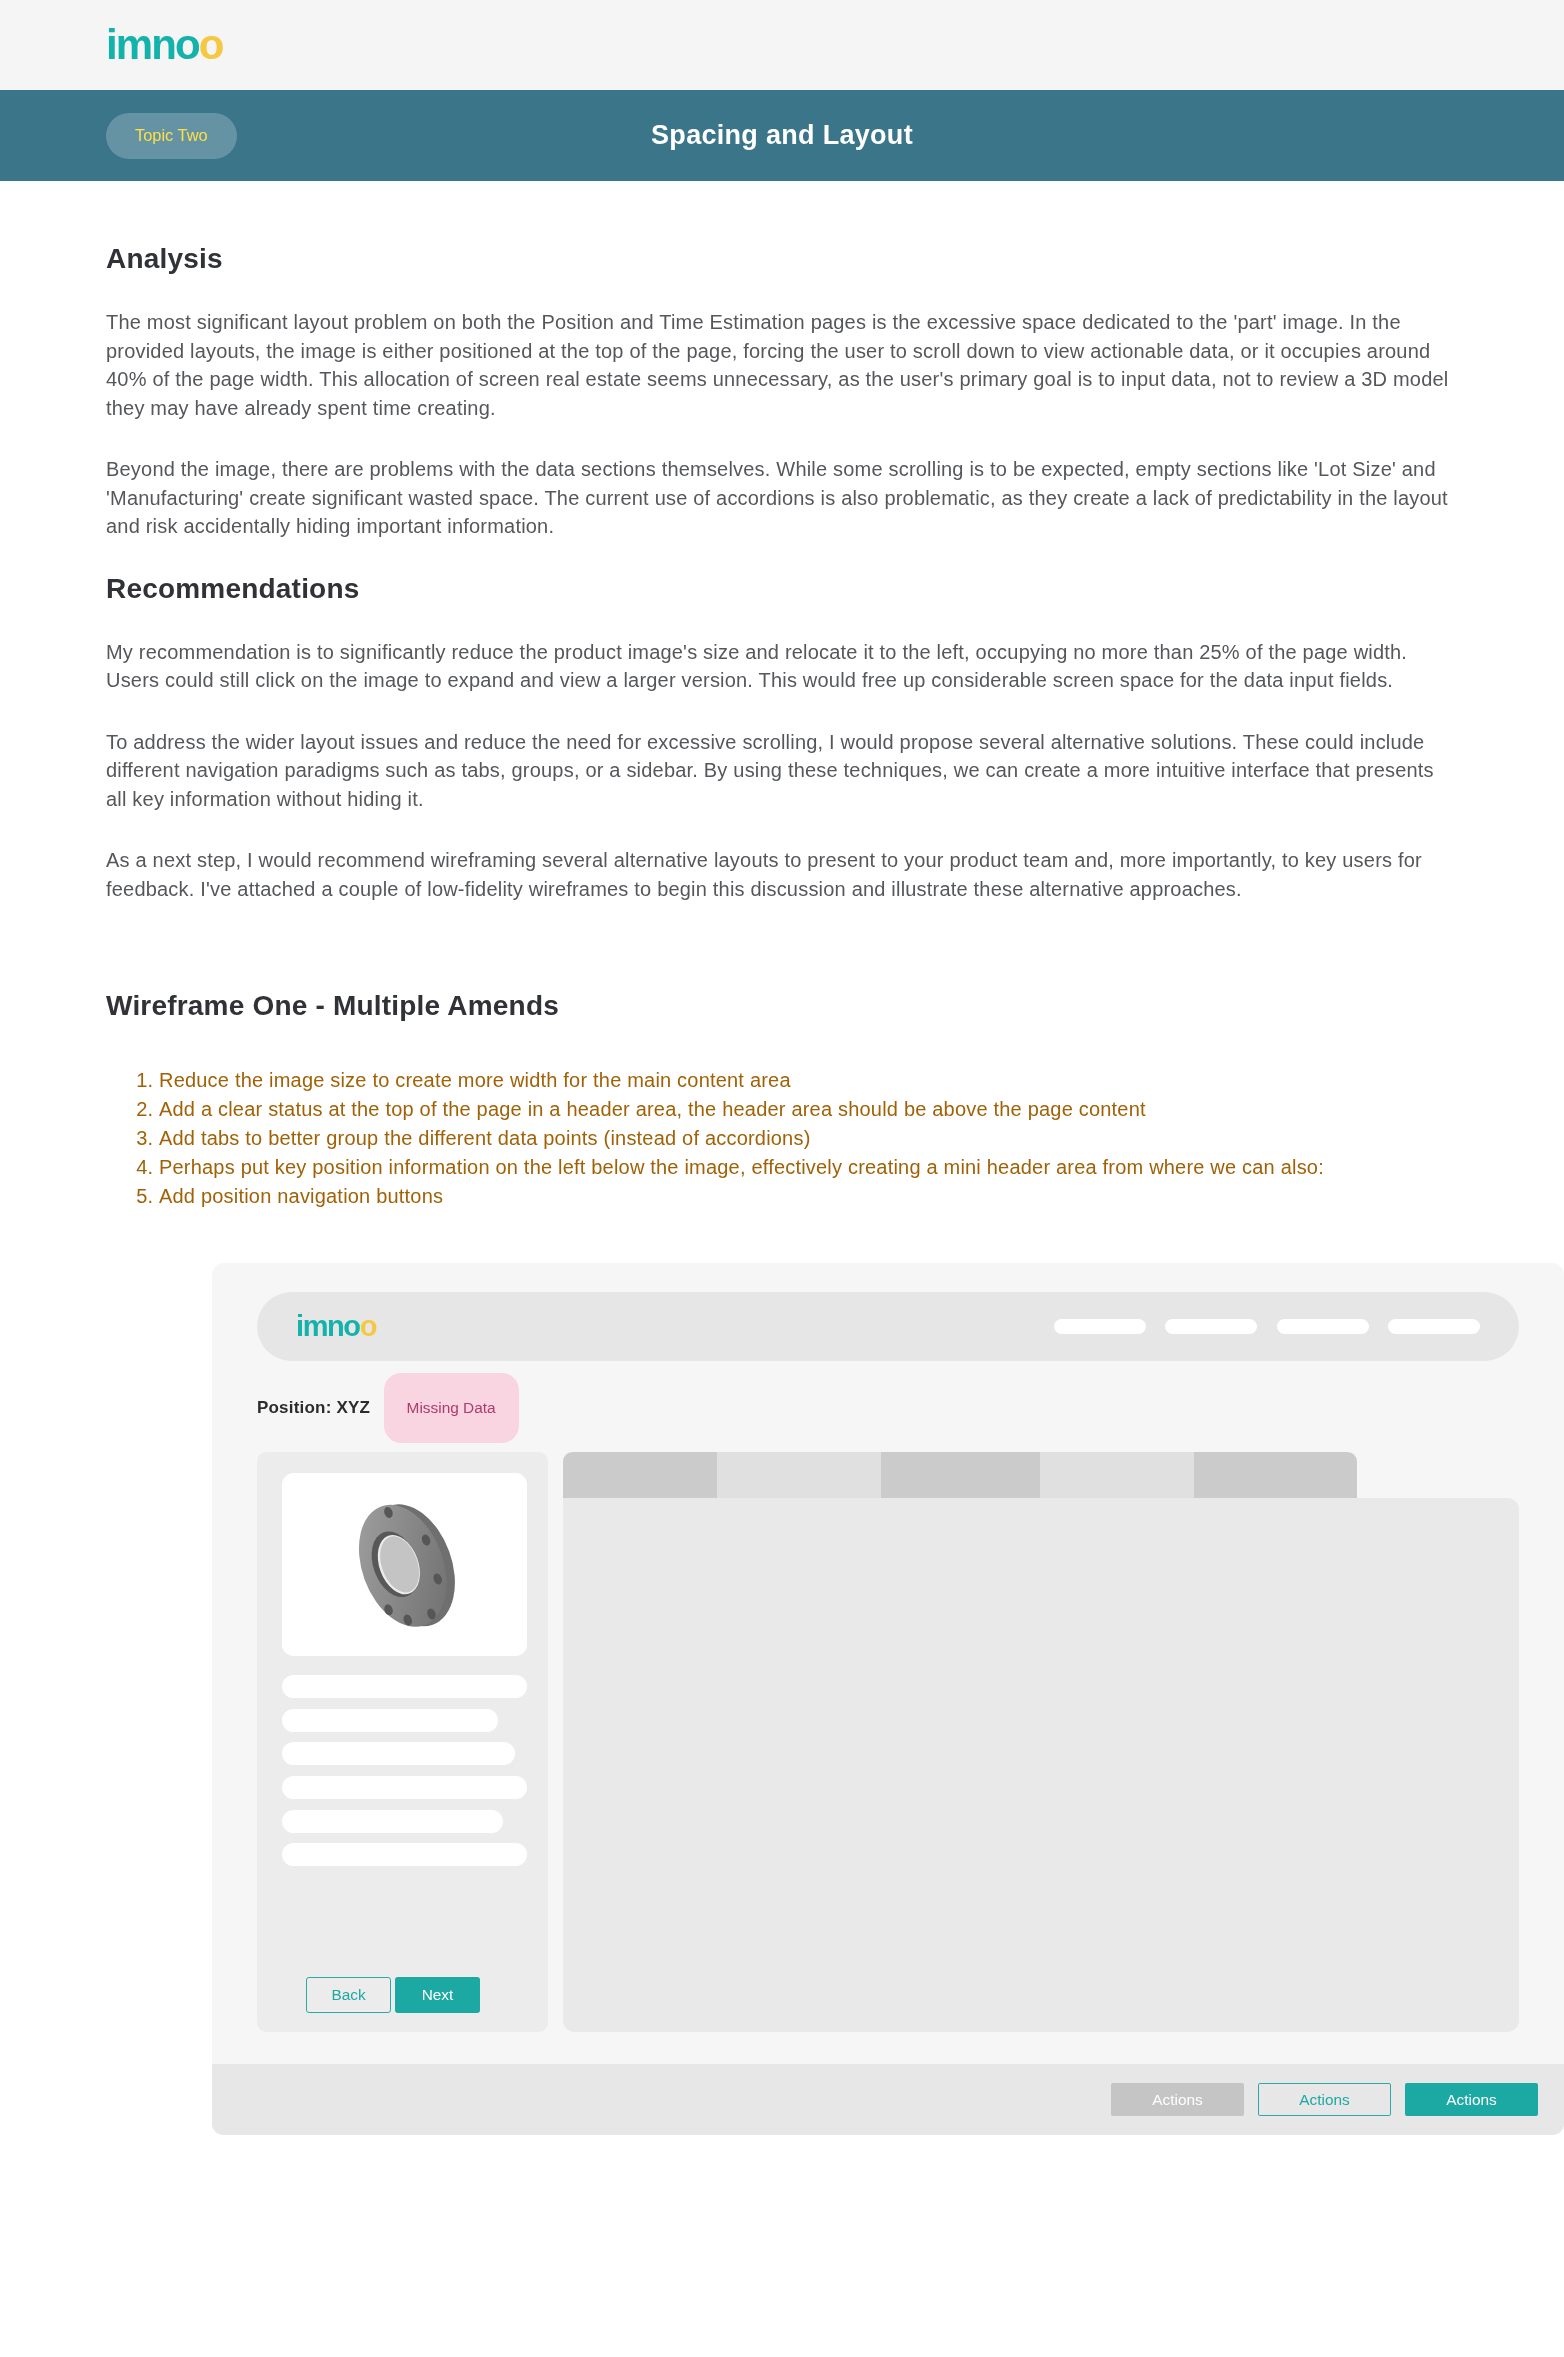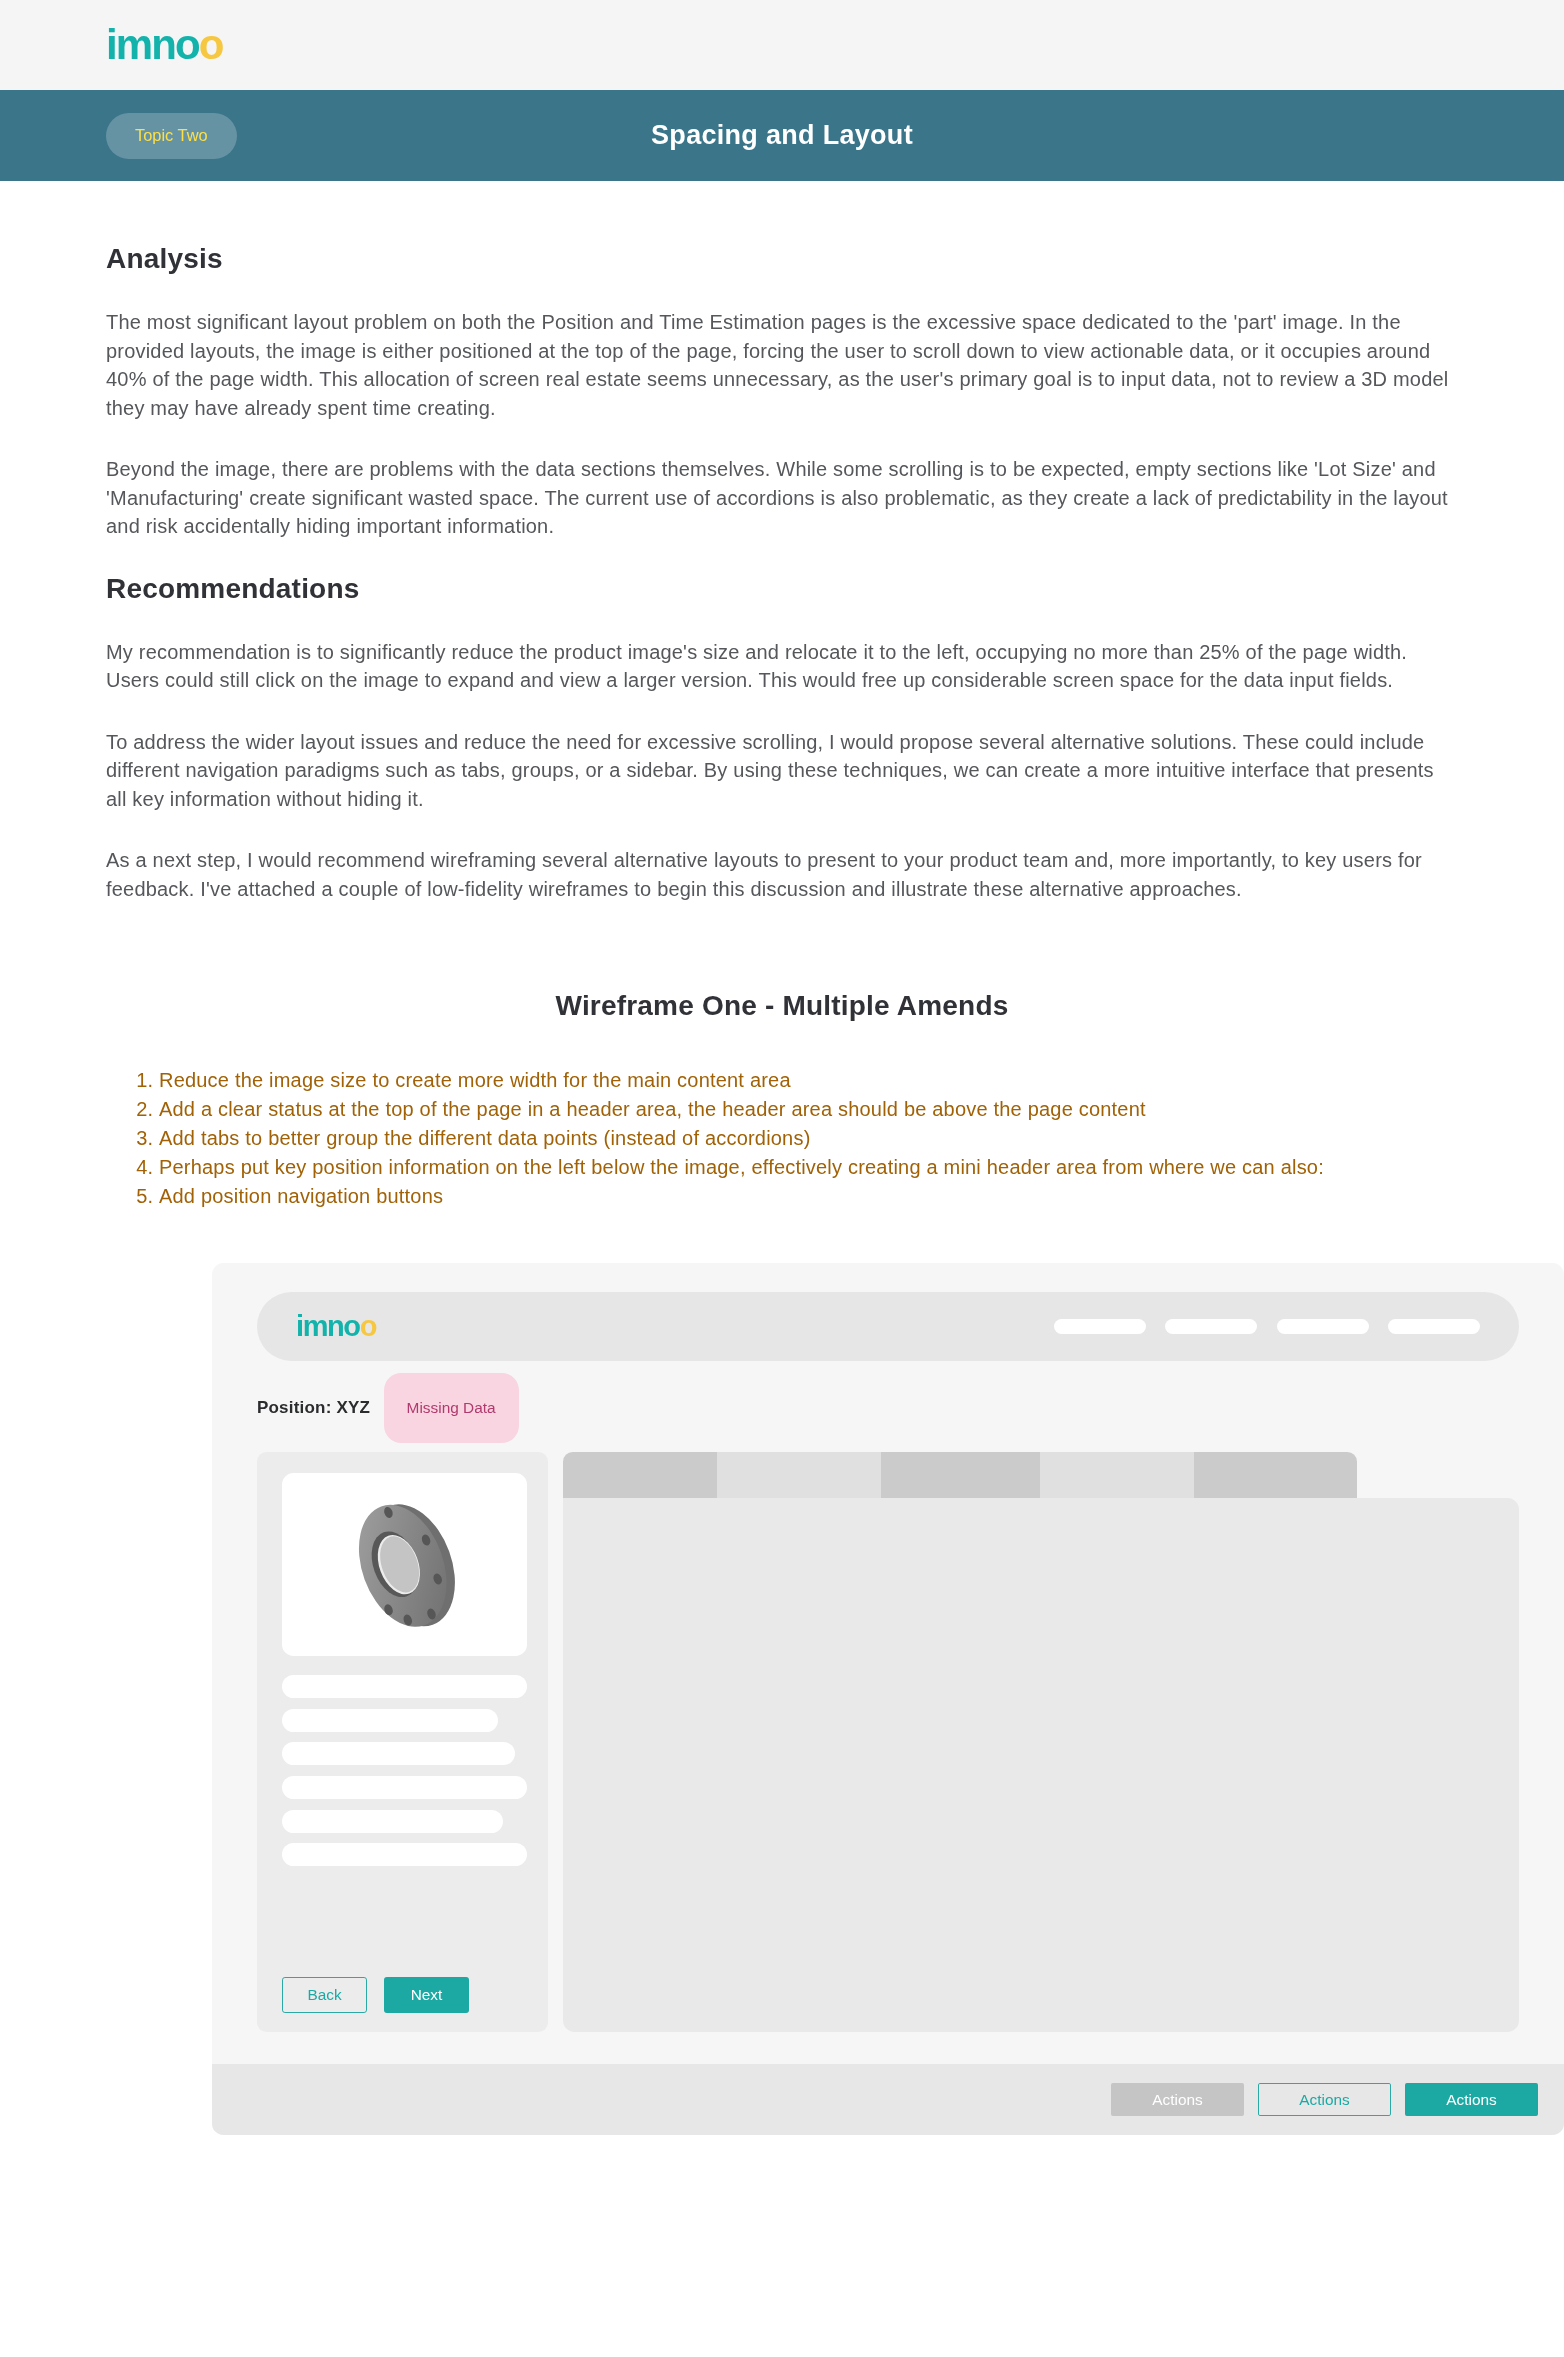--- a/index.html
+++ b/index.html
@@ -13,21 +13,21 @@
 
   .banner { height:91px; background:#3a758a; position:relative; display:flex; align-items:center; padding:0 106px; }
   .topic-pill { background:rgba(255,255,255,0.22); color:#fde047; font-size:16.4px; padding:13.5px 29px; border-radius:27px; }
   .banner-title { position:absolute; left:0; right:0; text-align:center; color:#ffffff; font-size:27px; font-weight:700; letter-spacing:0.3px; }
 
   
   .content { margin:0 106px; }
   h2.sec { color:#313237; font-size:28px; font-weight:700; letter-spacing:0.2px; }
   .h-analysis { margin-top:62px; }
   .h-reco { margin-top:32px; }
-  .h-wire { margin-top:87px;text-align:center; }
+  .h-wire { margin-top:87px; }
   p.body { font-size:20px; line-height:28.5px; letter-spacing:0.2px; color:#55575b; margin-top:33px; }
   ol.amends { margin-top:44px; padding-left:53px; }
   ol.amends li { font-size:20px; line-height:29px; letter-spacing:0.2px; color:#a16207; }
 
   
   .mock-card { margin:52px 106px 0 106px; width:1352px; height:872px; background:#f6f6f6;
                border-radius:11.6px; position:relative; overflow:hidden; padding:29px 45px 0 45px; }
 
   .mock-header { height:69px; background:#e6e6e6; border-radius:35px; display:flex; align-items:center;
                  padding:0 39px; }
@@ -42,21 +42,21 @@
                    padding:26px 23px; border-radius:17.4px; }
 
   .mock-main { margin-top:27px; display:flex; gap:14.5px; height:580px; }
 
   .mock-sidebar { width:291px; background:#ececec; border-radius:9.7px; padding:21px 21px 19.3px 25px;
                   display:flex; flex-direction:column; }
   .img-card { background:#ffffff; border-radius:11.6px; height:183px; display:flex; align-items:center;
               justify-content:center; }
   .line-bars { margin-top:19.3px; display:flex; flex-direction:column; gap:10.6px; }
   .line-bar { height:23px; border-radius:11.6px; background:#ffffff; }
-  .mock-sidebtns { margin-top:auto; display:flex; gap:17px; }
+  .mock-sidebtns { margin-top:auto; display:flex; gap:4px;margin-left:24px; }
   .btn-back { width:85px; height:36px; background:transparent; border:1.9px solid #2aa9a5; color:#1ca9a4;
               font-size:15.4px; border-radius:2.9px; font-family:"Liberation Sans", sans-serif; }
   .btn-next { width:85px; height:36px; background:#1ca9a4; border:none; color:#ffffff;
               font-size:15.4px; border-radius:2.9px; font-family:"Liberation Sans", sans-serif; }
 
   .mock-content { flex:1; display:flex; flex-direction:column; }
   .tabs { display:flex; height:46px; }
   .tab { height:46px; }
   .tab.dark { background:#cbcbcb; }
   .tab.light { background:#e0e0e0; }

